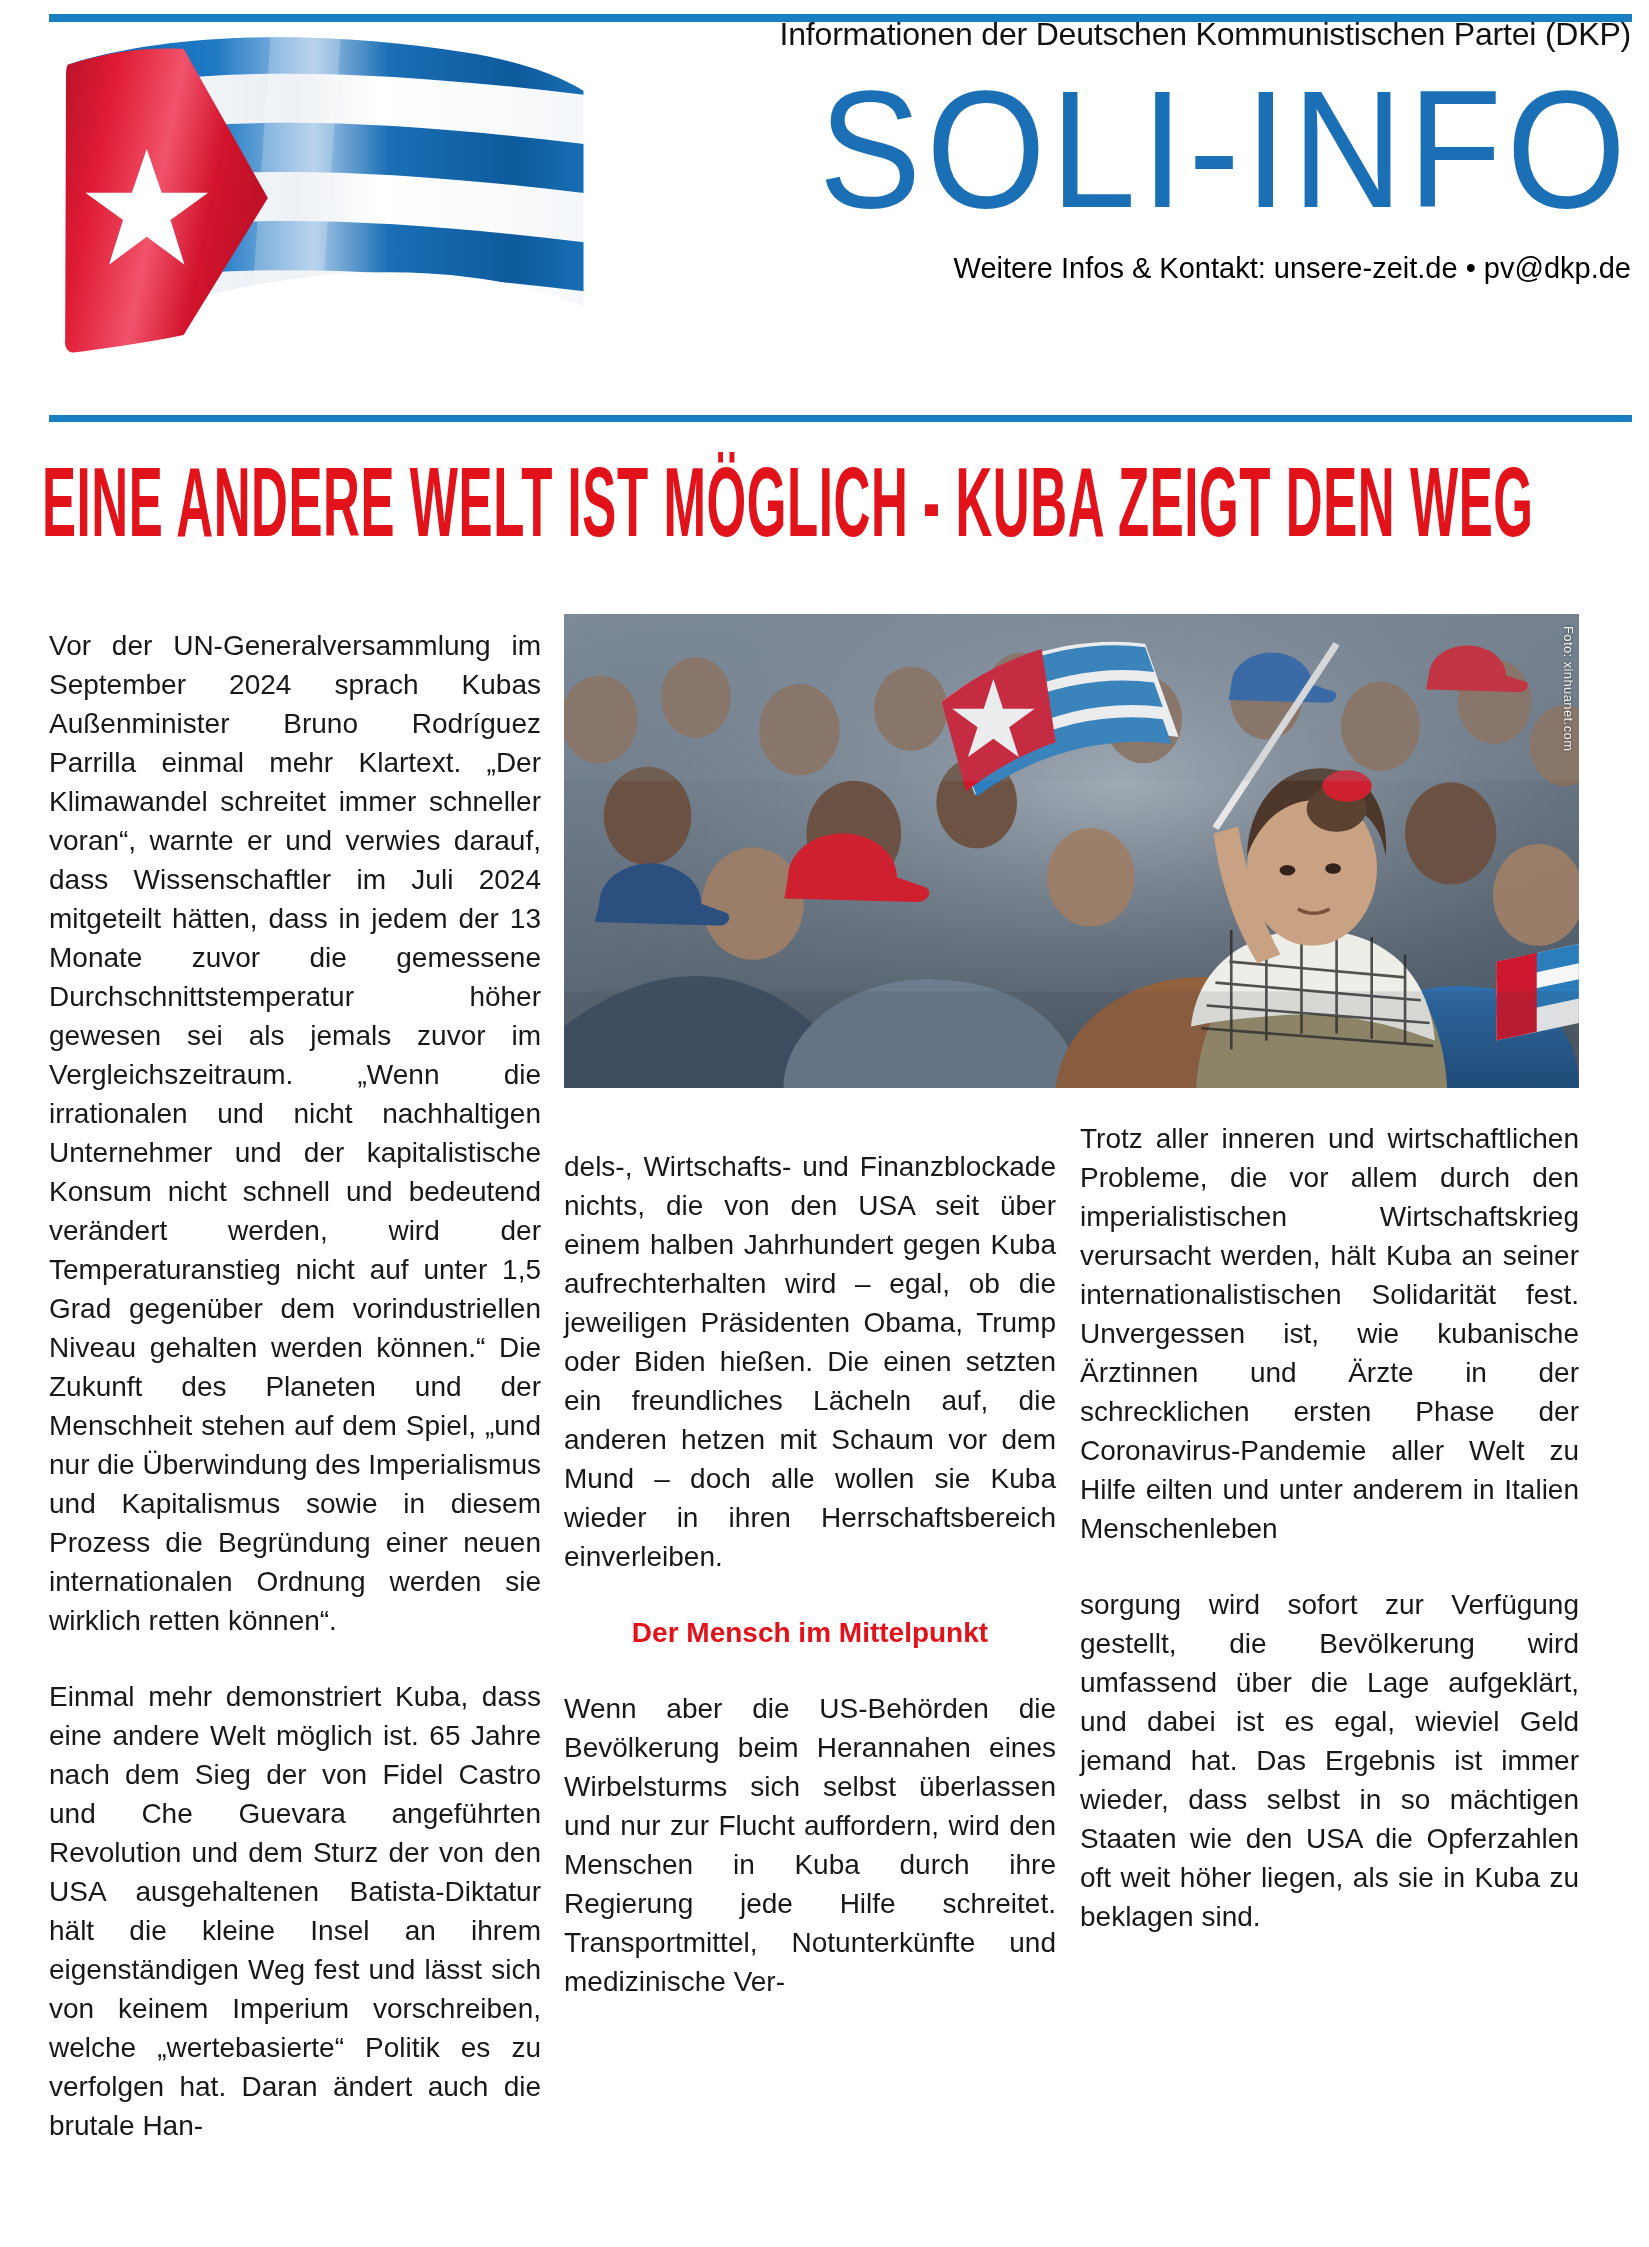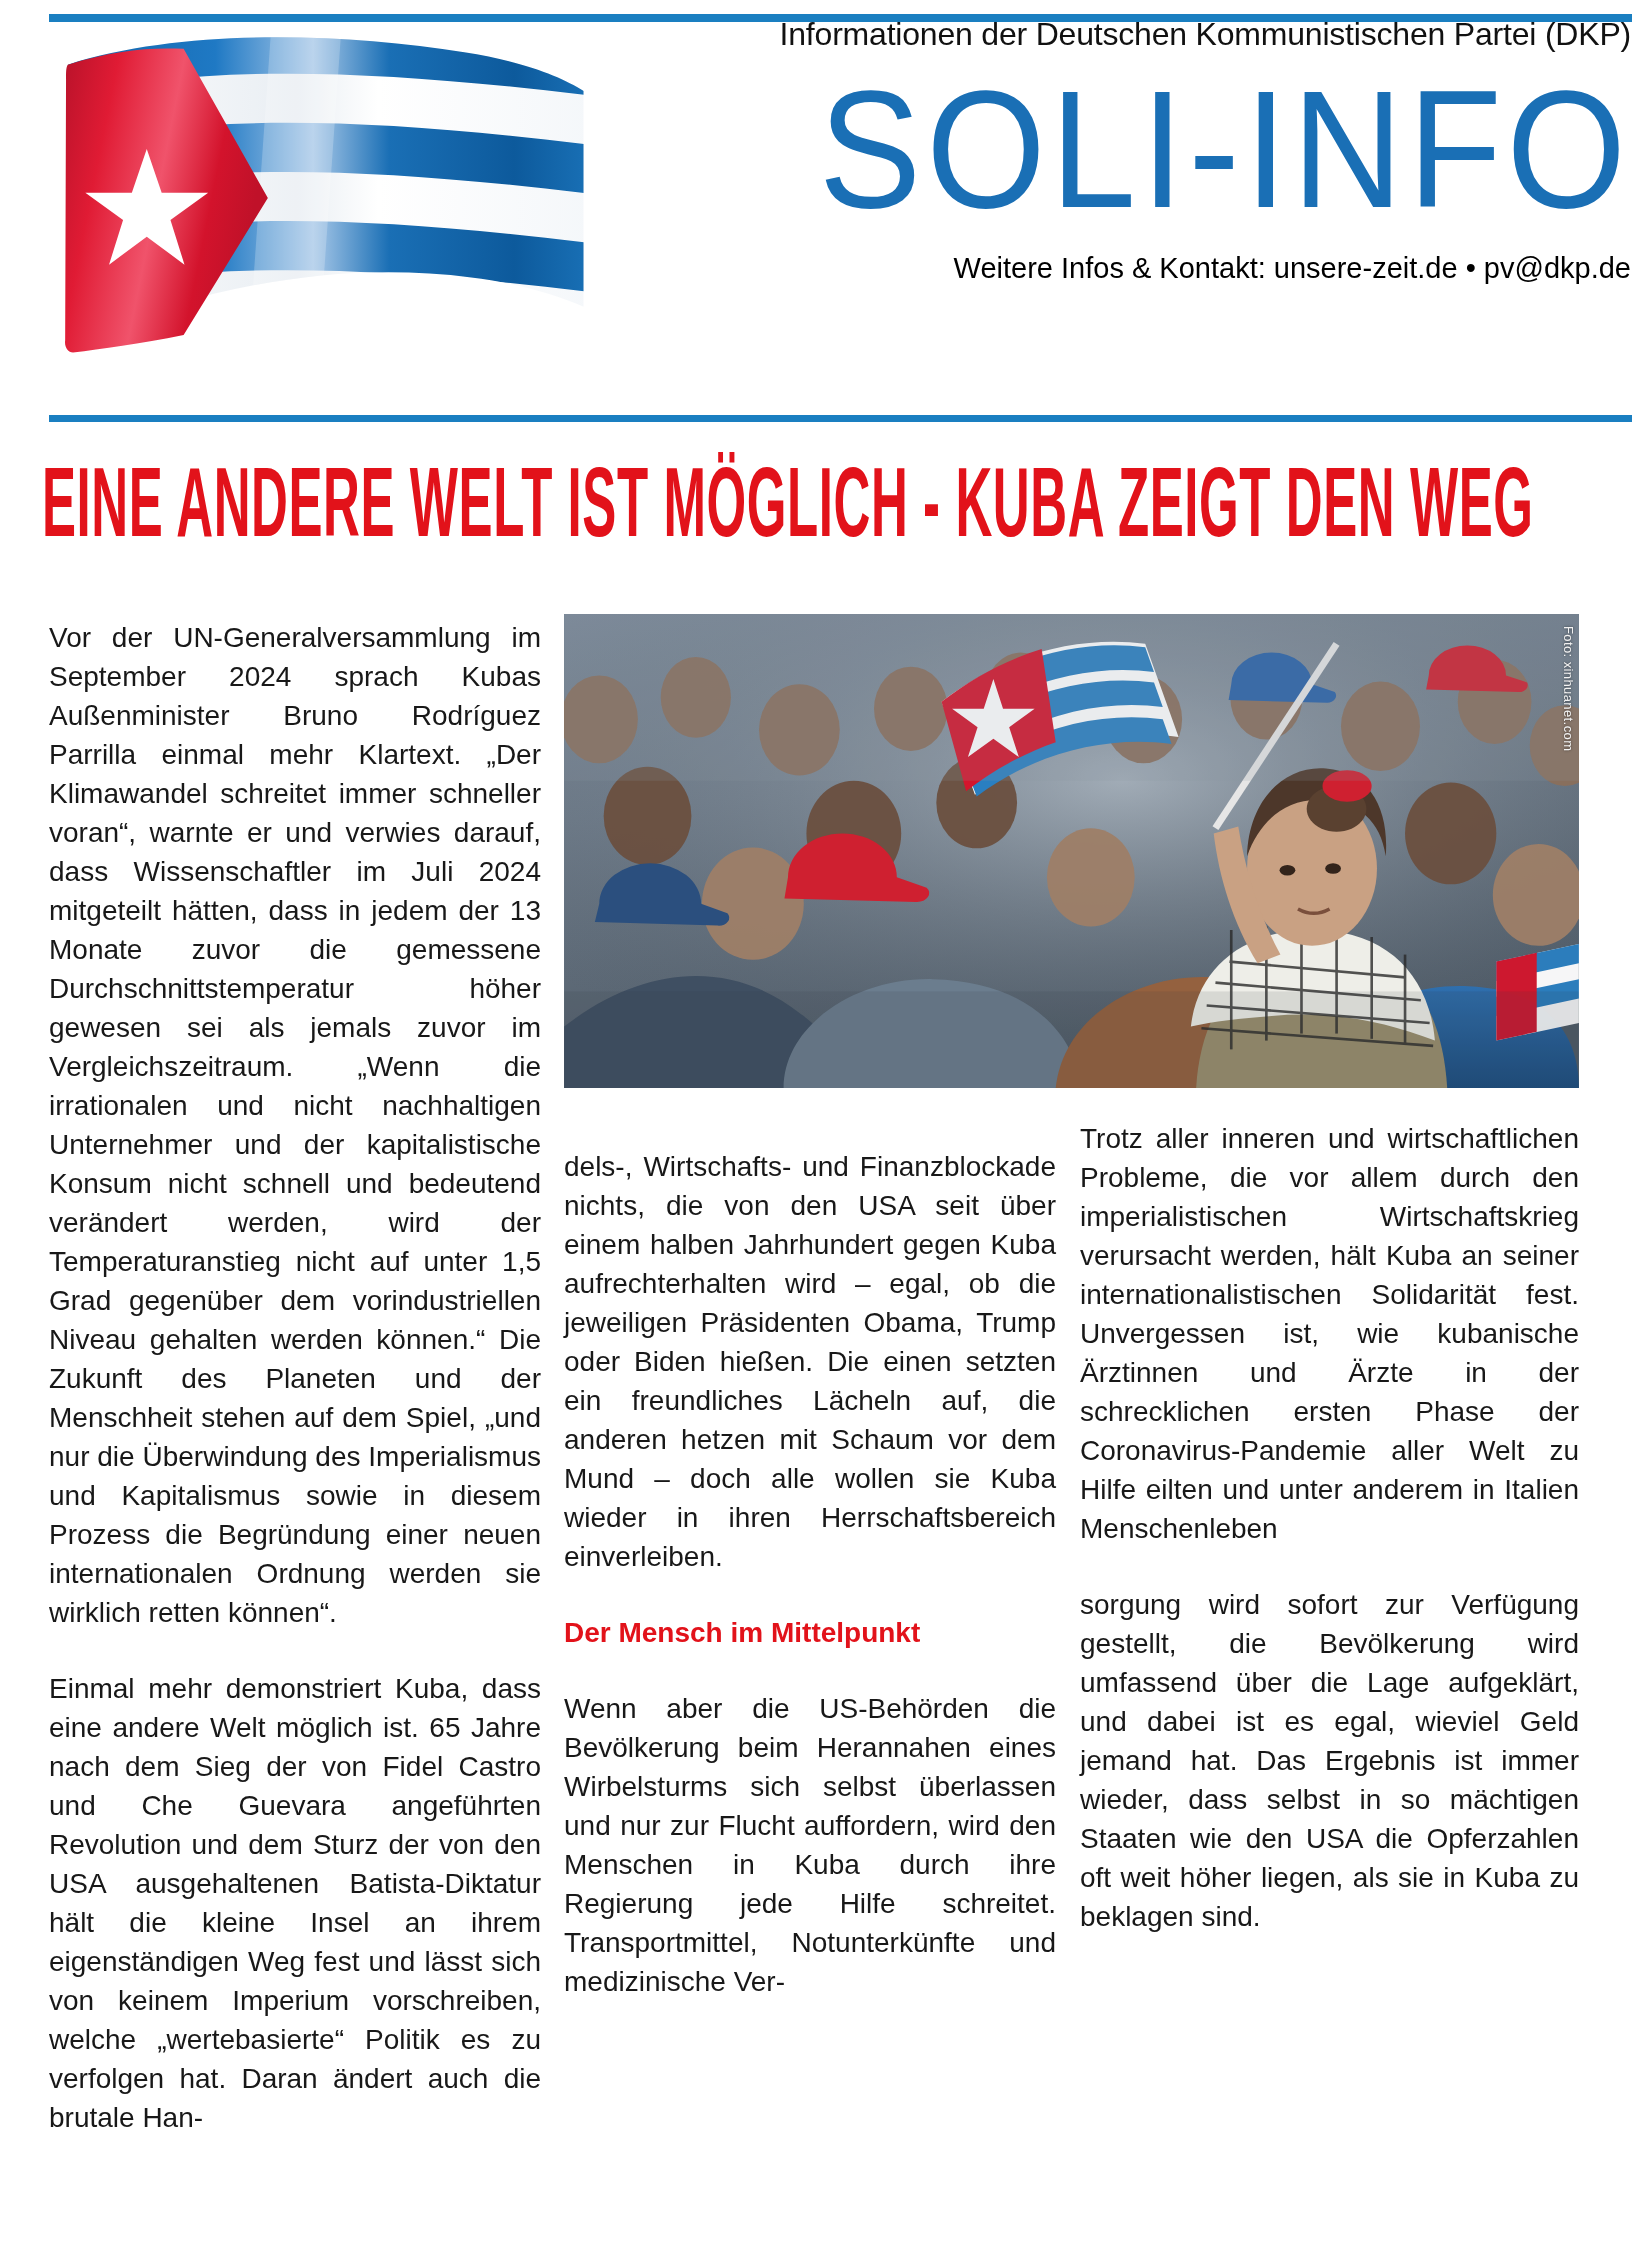--- a/index.html
+++ b/index.html
@@ -114,42 +114,42 @@
   .body-area {
     position: absolute;
     left: 33px;
     right: 33px;
     top: 614px;
     bottom: 0;
   }
 
   .col {
     position: absolute;
-    top: 4px;
+    top: 12px;
     width: 492px;
     font-size: 28px;
     line-height: 39px;
     text-align: justify;
     text-justify: inter-word;
     hyphens: none;
     color: #181818;
   }
   .col p { margin: 0 0 37px 0; }
   .col p:last-child { margin-bottom: 0; }
 
   .col1 { left: 0; }
   .col2 { left: 515px; top: 533px; }
   .col3 { left: 1031px; top: 505px; width: 499px; }
 
   .subhead {
     color: #e2121a;
     font-weight: 700;
     font-size: 28px;
     line-height: 39px;
-    text-align: left;
+    text-align: center;
     margin: 0 0 5.3px 0;
   }
 
   
   .photo {
     position: absolute;
     left: 515px;
     top: 0;
     width: 1015px;
     height: 474px;

